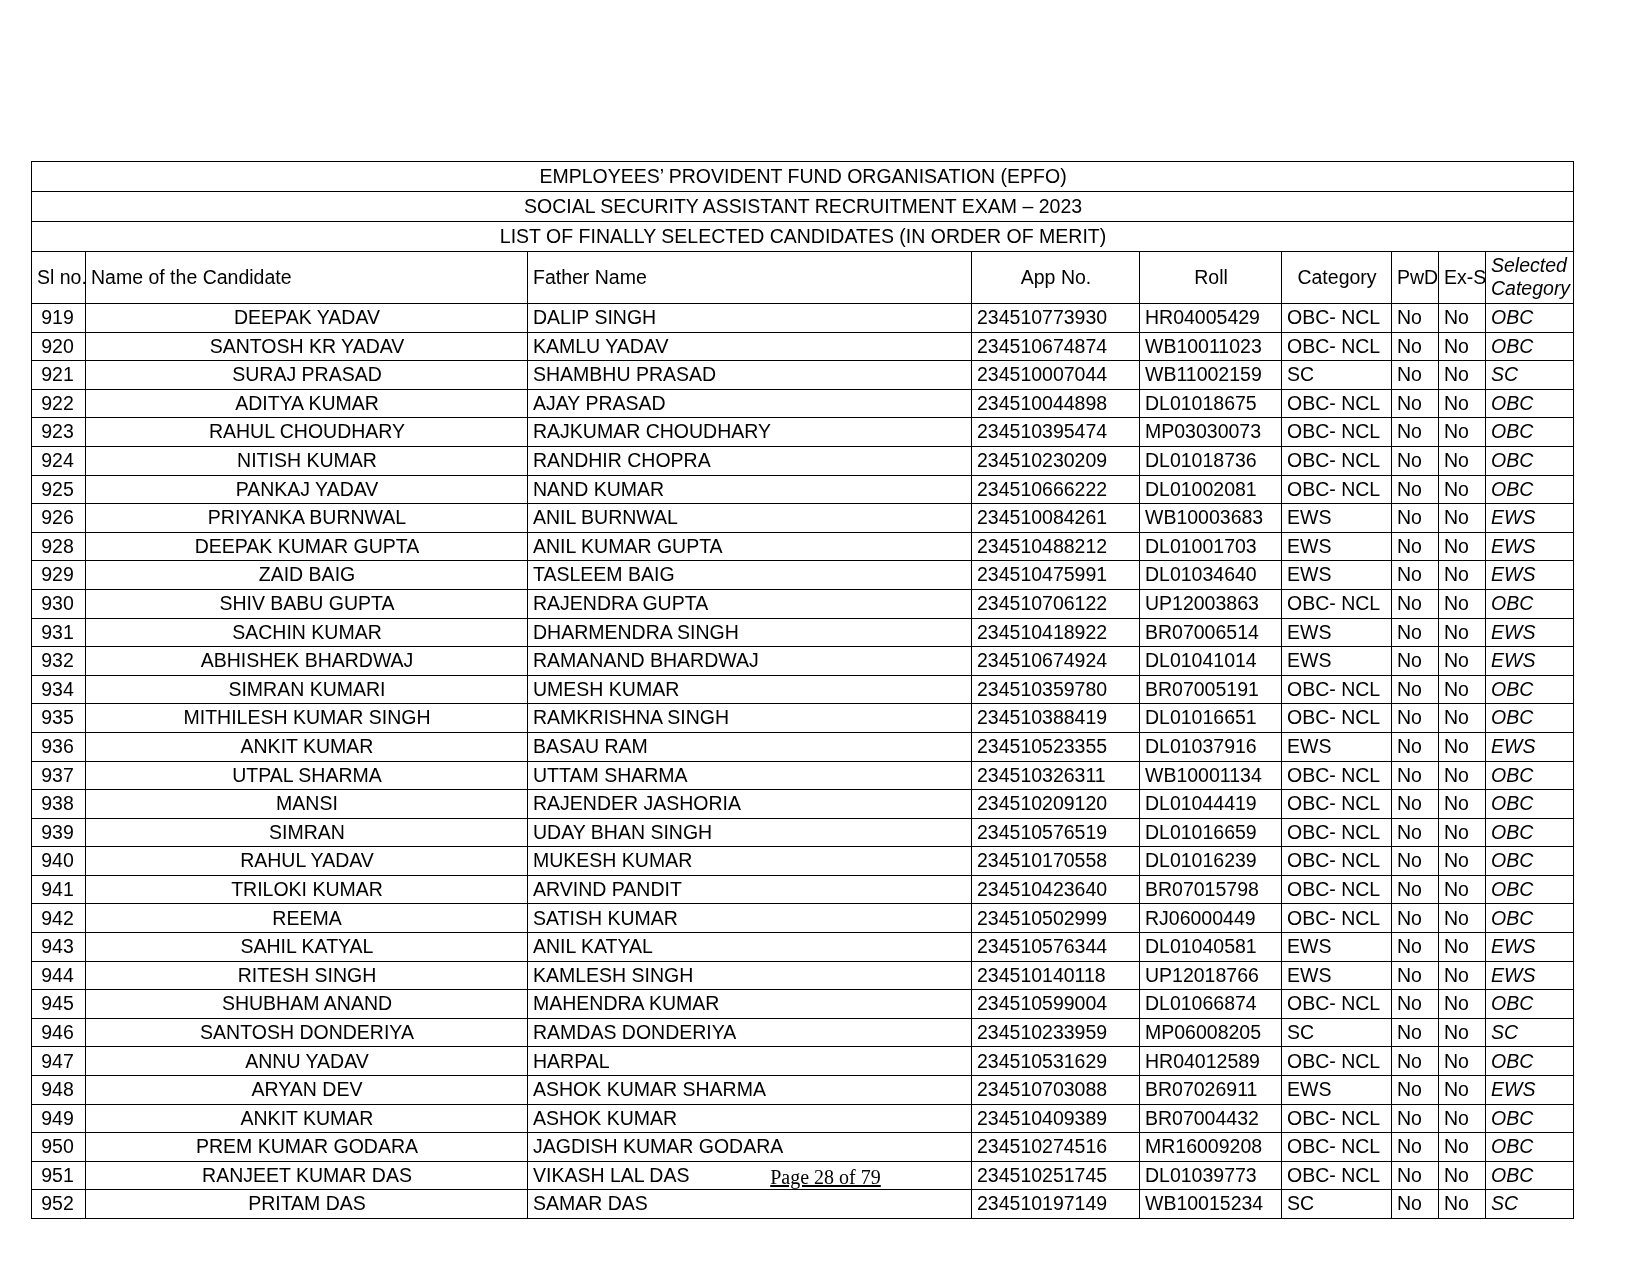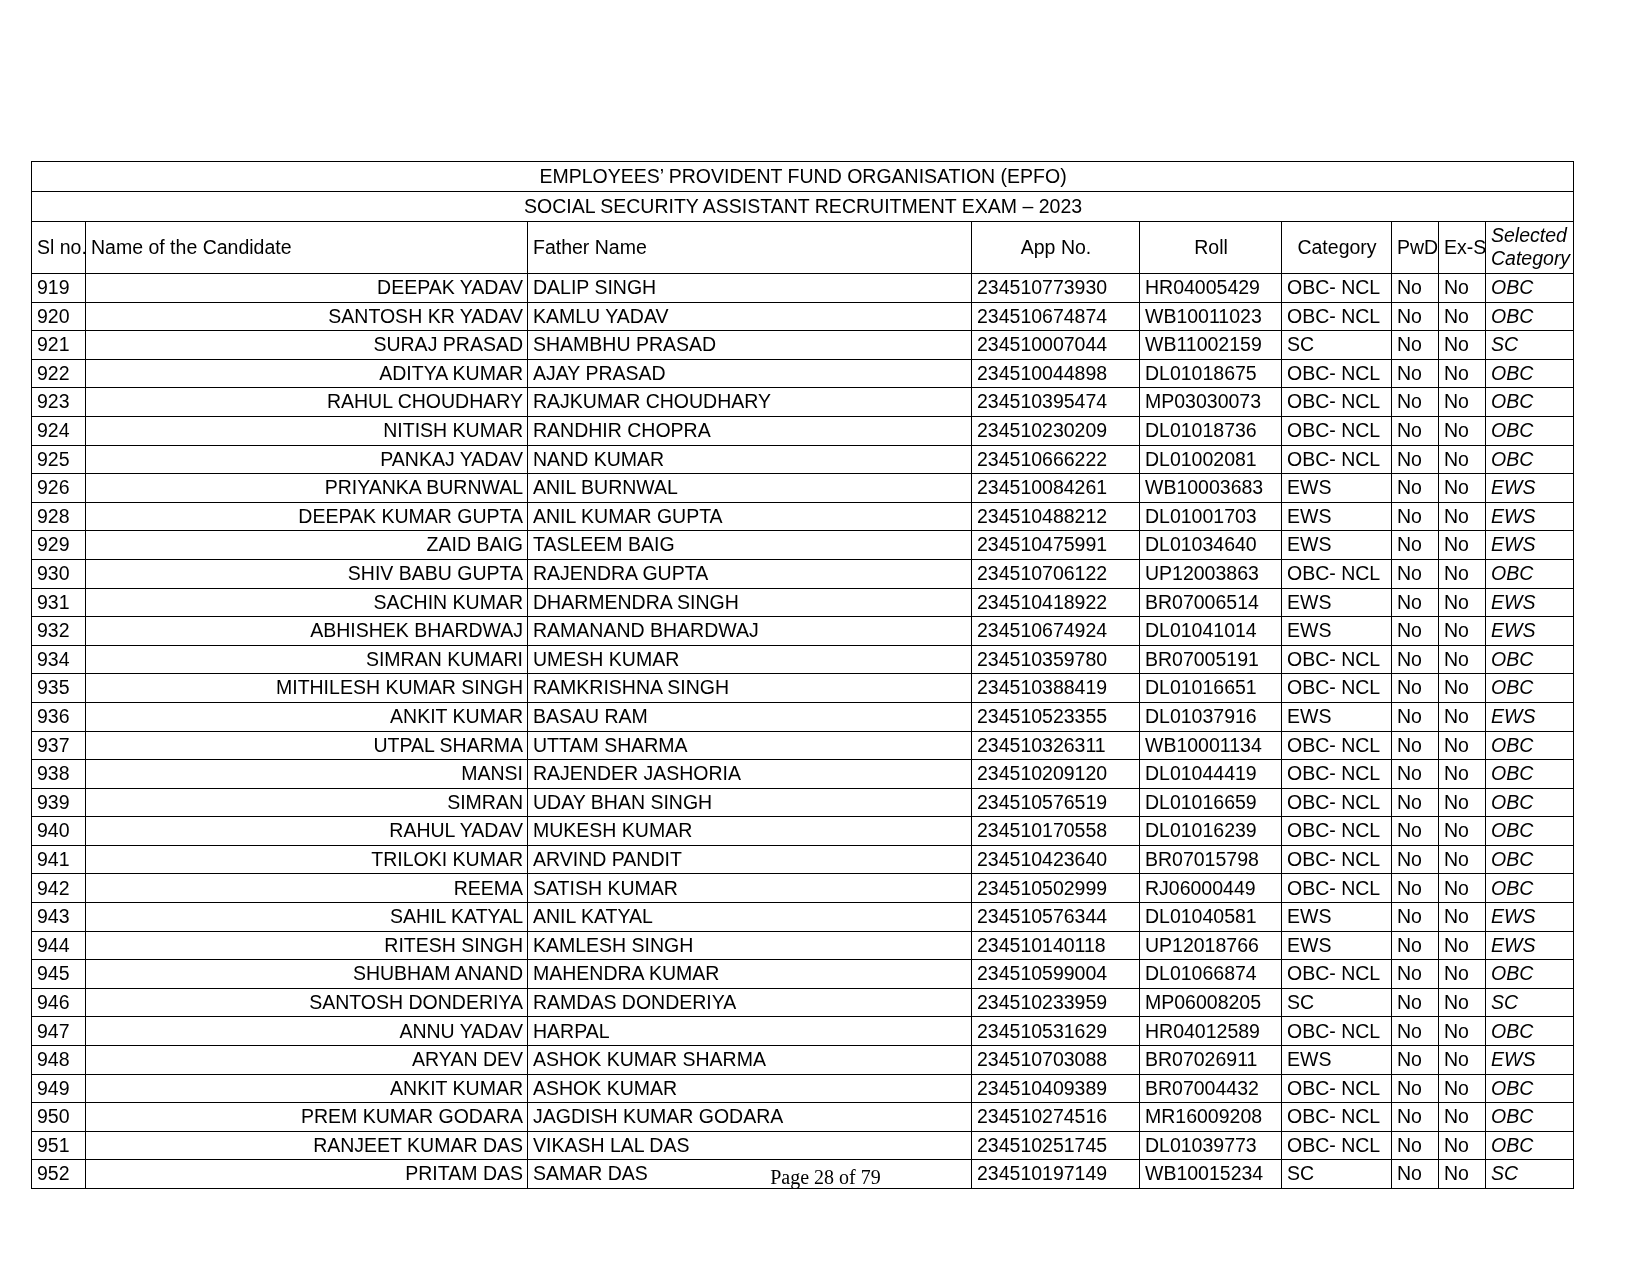--- a/index.html
+++ b/index.html
@@ -51,22 +51,22 @@
     text-align: center;
     height: 46px;
     vertical-align: middle;
   }
   .hdr td.left-hdr {
     text-align: left;
   }
   .row td {
     height: 22.6px;
   }
-  td.c-sl      { width: 54px;  padding-right: 7px; }
-  td.c-name    { width: 442px; text-align: right; }
+  td.c-sl      { width: 54px;  text-align: center; padding-right: 7px; }
+  td.c-name    { width: 442px; text-align: center; }
   td.c-father  { width: 444px; text-align: left; }
   td.c-app     { width: 168px; text-align: left; }
   td.c-roll    { width: 142px; text-align: left; }
   td.c-cat     { width: 110px; text-align: left; }
   td.c-pwd     { width: 47px;  text-align: left; }
   td.c-exs     { width: 47px;  text-align: left; }
   td.c-selcat  { width: 88px;  text-align: left; font-style: italic; }
 
   .hdr td.c-app, .hdr td.c-roll, .hdr td.c-cat,
   .hdr td.c-pwd, .hdr td.c-exs { text-align: center; }
@@ -74,20 +74,21 @@
 
   .footer {
     position: absolute;
     left: 0;
     top: 1166px;
     width: 1651px;
     text-align: center;
     font-size: 20px;
     font-family: "Liberation Serif", serif;
     color: #000000;
+    text-decoration: underline;
   }
 </style>
 </head>
 <body>
 
 <div class="page">
 
   <table class="doc-table">
     <colgroup>
       <col style="width:54px">
@@ -100,20 +101,23 @@
         <col style="width:47px">
         <col style="width:88px">
     </colgroup>
     <tbody>
       <tr>
         <td class="title-cell" colspan="9">EMPLOYEES’ PROVIDENT FUND ORGANISATION (EPFO)</td>
       </tr>
       <tr>
         <td class="title-cell" colspan="9">SOCIAL SECURITY ASSISTANT RECRUITMENT EXAM – 2023</td>
       </tr>
+      <tr>
+        <td class="title-cell" colspan="9">LIST OF FINALLY SELECTED CANDIDATES (IN ORDER OF MERIT)</td>
+      </tr>
       <tr class="hdr">
         <td class="c-sl left-hdr">Sl no.</td>
         <td class="c-name left-hdr">Name of the Candidate</td>
         <td class="c-father left-hdr">Father Name</td>
         <td class="c-app">App No.</td>
         <td class="c-roll">Roll</td>
         <td class="c-cat">Category</td>
         <td class="c-pwd">PwD</td>
         <td class="c-exs">Ex-S</td>
         <td class="c-selcat"><span>Selected</span><br><span>Category</span></td>

